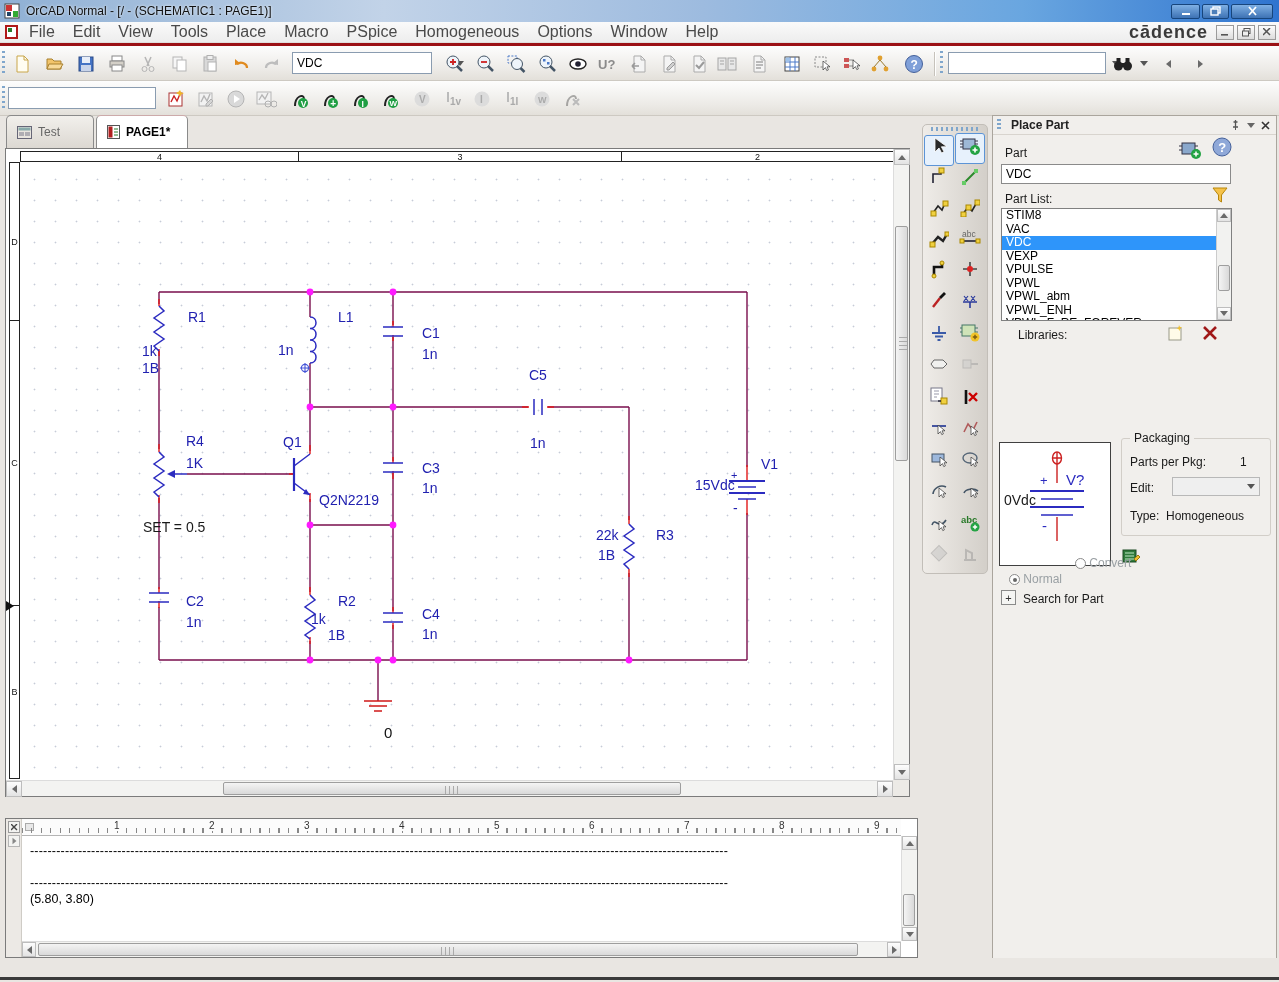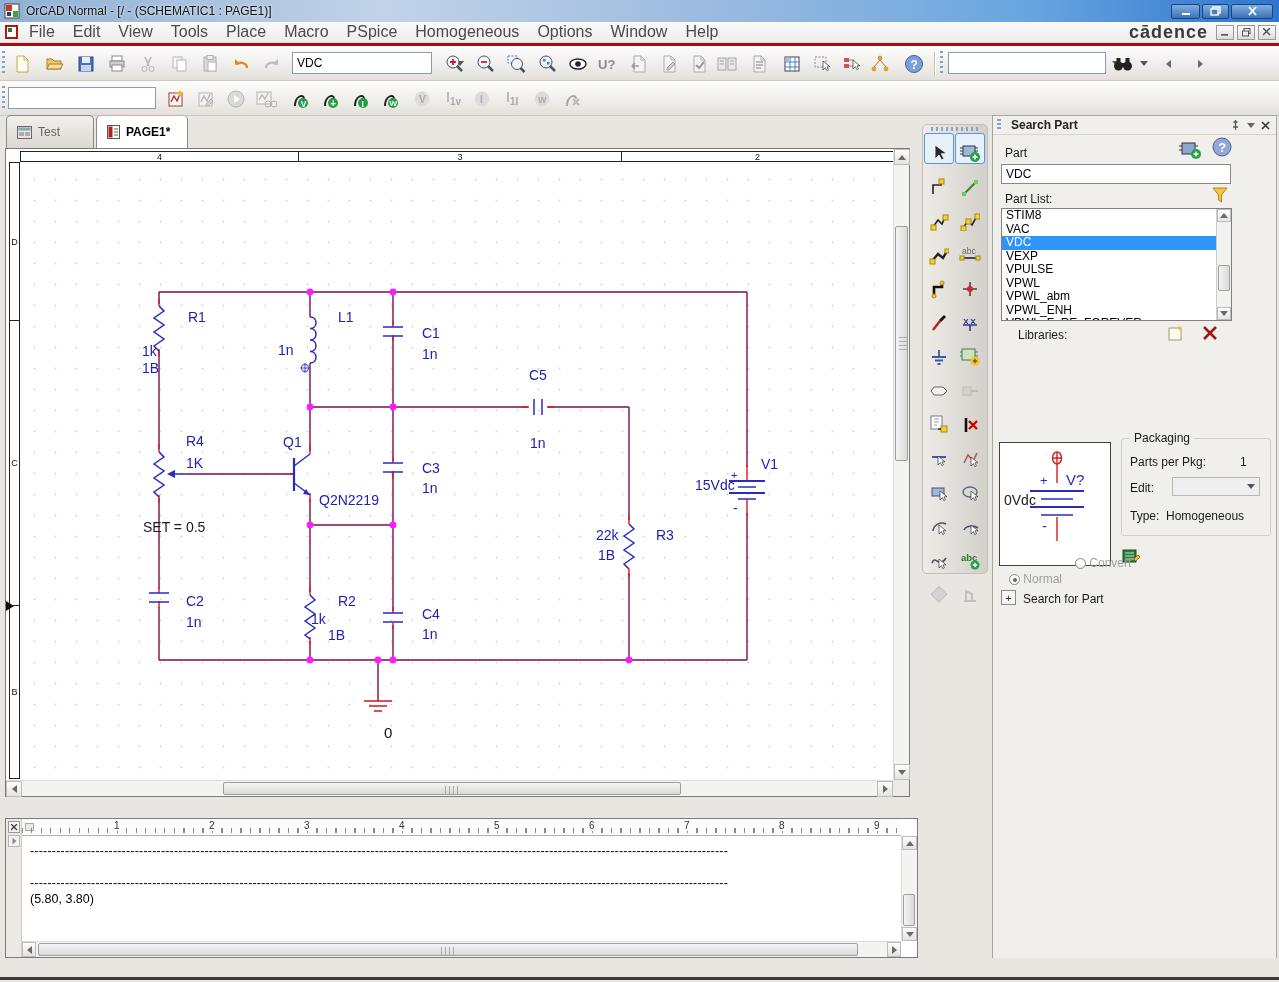--- a/index.html
+++ b/index.html
@@ -72,21 +72,21 @@
   .rnum{position:absolute;top:1px;font-size:10px;color:#333;z-index:2;background:#fcfcfc;padding:0 2px}
   #logbody{position:absolute;left:16px;top:17px;right:16px;bottom:16px;background:#fff;overflow:hidden;
     font-size:12.5px;color:#000;white-space:nowrap}
   .logline{position:absolute;left:8px}
 
   
   #palette{position:absolute;left:922px;top:124px;width:66px;height:450px;border-radius:5px;
     background:linear-gradient(90deg,#efece8,#d3cfc9);border:1px solid #c2beb8;padding-top:8px}
   #palette .pgrip{position:absolute;top:2px;left:8px;right:8px;height:4px;
     background:repeating-linear-gradient(90deg,#7fa6cc 0 2px,transparent 2px 5px)}
-  .pbtn{width:30px;height:31px;display:inline-flex;align-items:flex-end;justify-content:center;border-radius:3px;margin-left:1px}
+  .pbtn{width:30px;height:31px;display:inline-flex;align-items:flex-start;justify-content:center;border-radius:3px;margin-left:1px}
   .pbtn.sel{border:1px solid #5c94d6;background:#e7f1fc}
 
   
   #panel{position:absolute;left:992px;top:115px;width:285px;height:845px;background:#f1efec;border:1px solid #aaa59d}
   #phead{position:absolute;left:0;top:0;right:0;height:19px;display:flex;align-items:center;border-bottom:1px solid #d8d4ce}
   #phead .t{font-weight:bold;color:#222;margin-left:10px;font-size:12px}
   .hgrip{width:4px;height:12px;margin-left:4px;background:repeating-linear-gradient(180deg,#7fa6cc 0 2px,transparent 2px 4px)}
   .plabel{position:absolute;font-size:12px;color:#1a1a1a}
   .pinput{position:absolute;background:#fff;border:1px solid #8a8a8a;font-size:12px;padding:2px 4px;font-family:"Liberation Sans",sans-serif}
   .listbox{position:absolute;background:#fff;border:1px solid #808080;overflow:hidden}
@@ -893,21 +893,21 @@
         <svg width="20" height="20" opacity="0.4">
           <path d="M6 16V6l6 3v7" fill="none" stroke="#888" stroke-width="2"></path>
           <path d="M4 16h12" stroke="#888" stroke-width="2"></path>
         </svg>
       </span>
   </div>
 
   <div id="panel">
     <div id="phead">
       <span class="hgrip"></span>
-      <span class="t">Search Part</span>
+      <span class="t">Place Part</span>
       <span style="margin-left:auto;display:flex;align-items:center;gap:6px;margin-right:6px">
         <svg width="11" height="12">
             <path d="M5.5 1v7M3 8h5M3.5 3h4" stroke="#555" stroke-width="1.3" fill="none"></path>
             <path d="M5.5 8v3" stroke="#555"></path>
           </svg>
         <span class="tri-d" style="border-top-color:#666"></span>
         <svg width="9" height="9">
             <path d="M1 1l7 7M8 1L1 8" stroke="#333" stroke-width="1.6"></path>
           </svg>
       </span>

